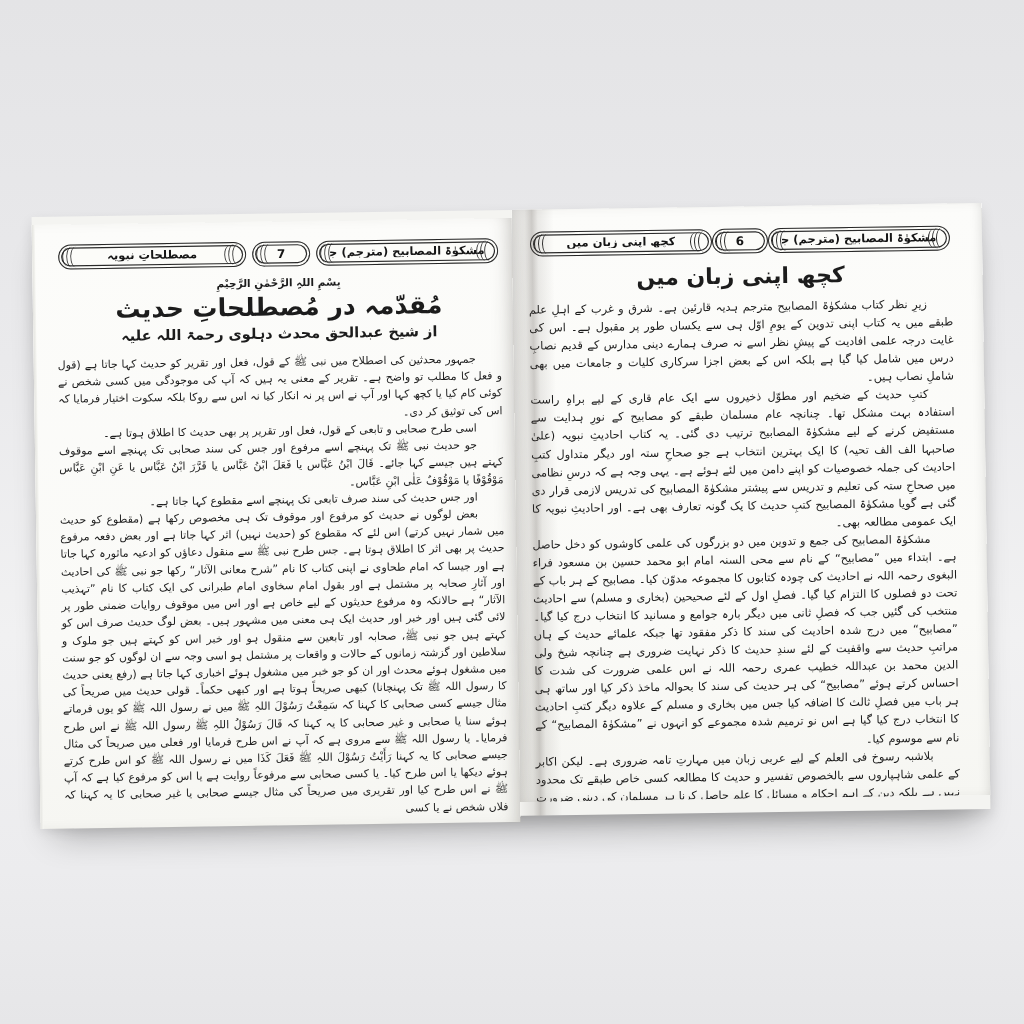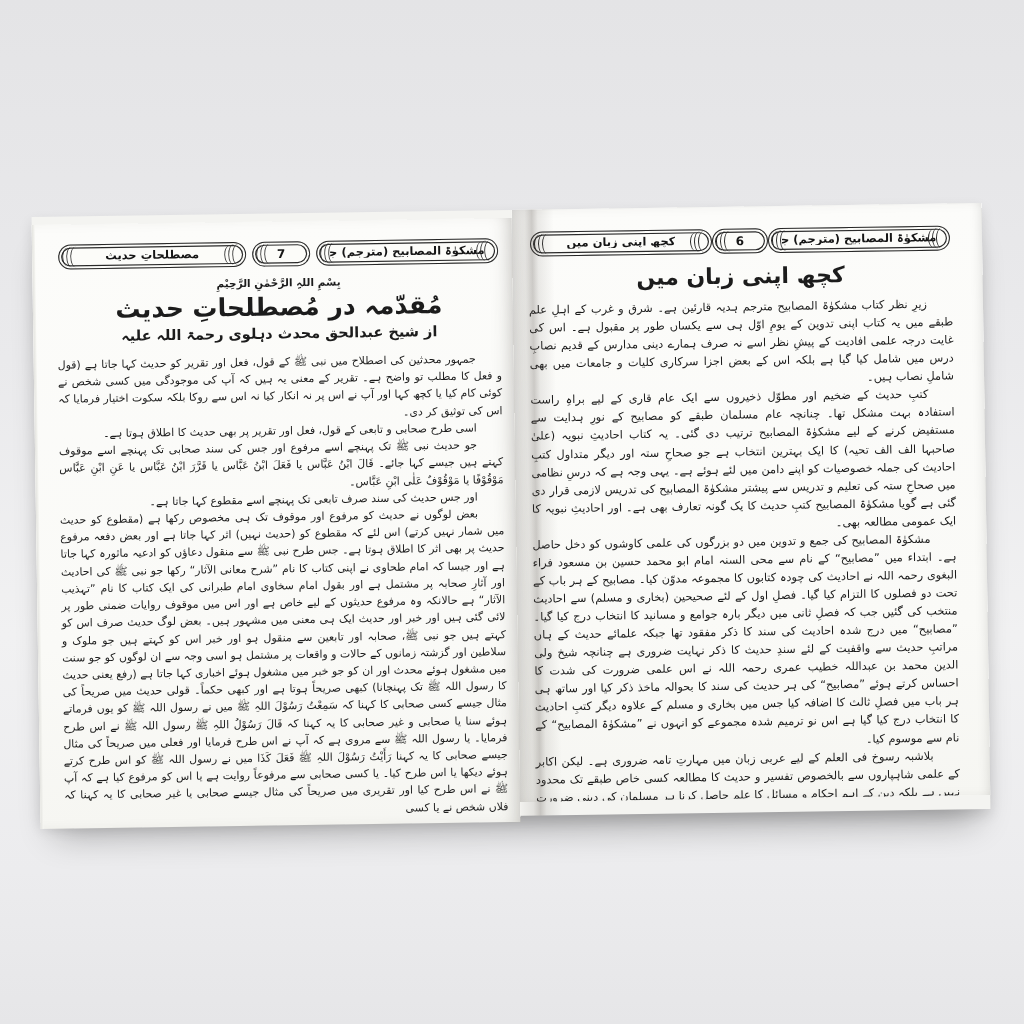--- a/index.html
+++ b/index.html
@@ -88,21 +88,21 @@
           <i class="endcap l"></i>
           <span class="cart-text">مشکوٰۃ المصابیح (مترجم) جلد اوّل</span>
           <i class="endcap r"></i>
         </div>
         <div class="cart cart-num">
           <i class="endcap l"></i>
           <span class="cart-text">7</span>
         </div>
         <div class="cart cart-head">
           <i class="endcap l"></i>
-          <span class="cart-text">مصطلحاتِ حدیث</span>
+          <span class="cart-text">مصطلحاتِ نبویہ</span>
           <i class="endcap r"></i>
         </div>
       </div>
 
       <div class="bismillah">بِسْمِ اللہِ الرَّحْمٰنِ الرَّحِیْمِ</div>
       <div class="page-title">مُقدّمہ در مُصطلحاتِ حدیث</div>
       <div class="author">از شیخ عبدالحق محدث دہلوی رحمۃ اللہ علیہ</div>
 
       <div class="body">
         <p class="para">جمہور محدثین کی اصطلاح میں نبی ﷺ کے قول، فعل اور تقریر کو حدیث کہا جاتا ہے (قول و فعل کا مطلب تو واضح ہے۔ تقریر کے معنی یہ ہیں کہ آپ کی موجودگی میں کسی شخص نے کوئی کام کیا یا کچھ کہا اور آپ نے اس پر نہ انکار کیا نہ اس سے روکا بلکہ سکوت اختیار فرمایا کہ اس کی توثیق کر دی۔</p>

